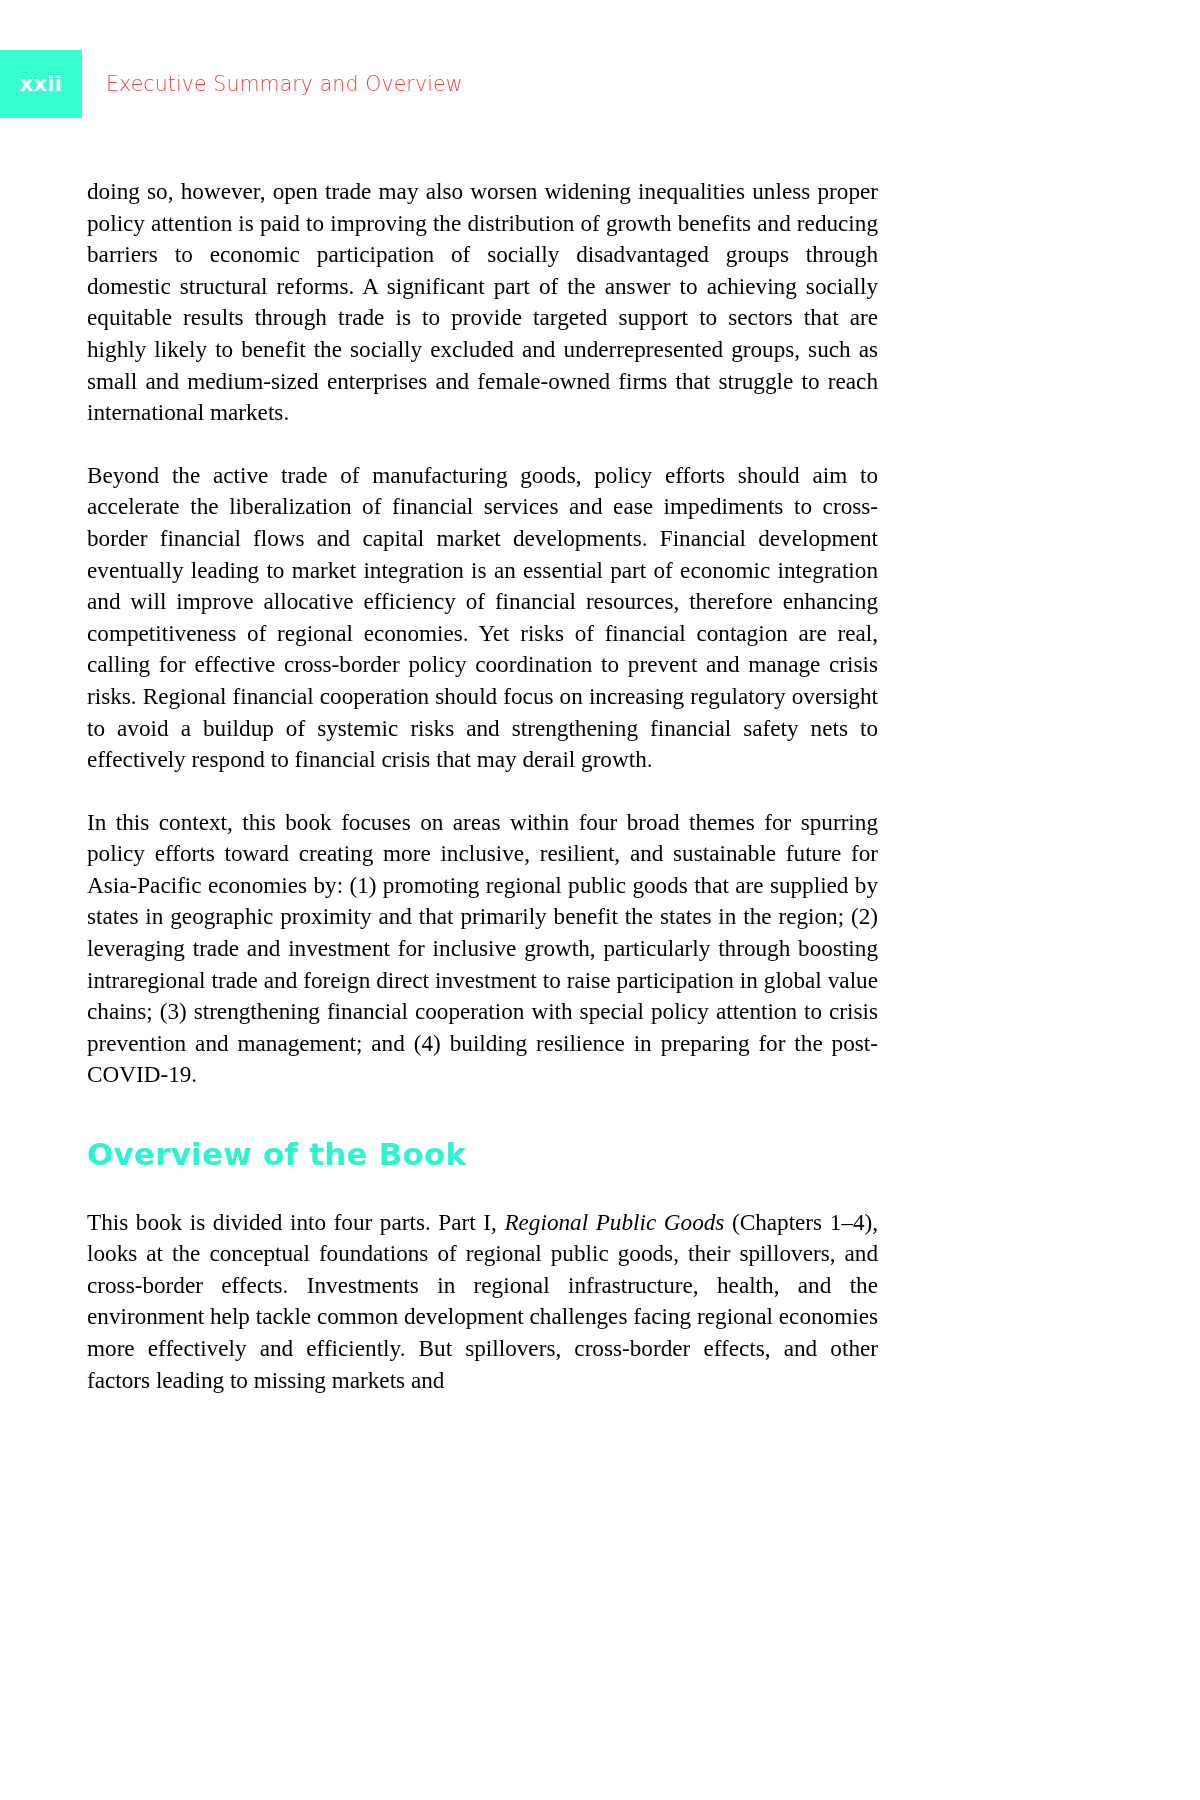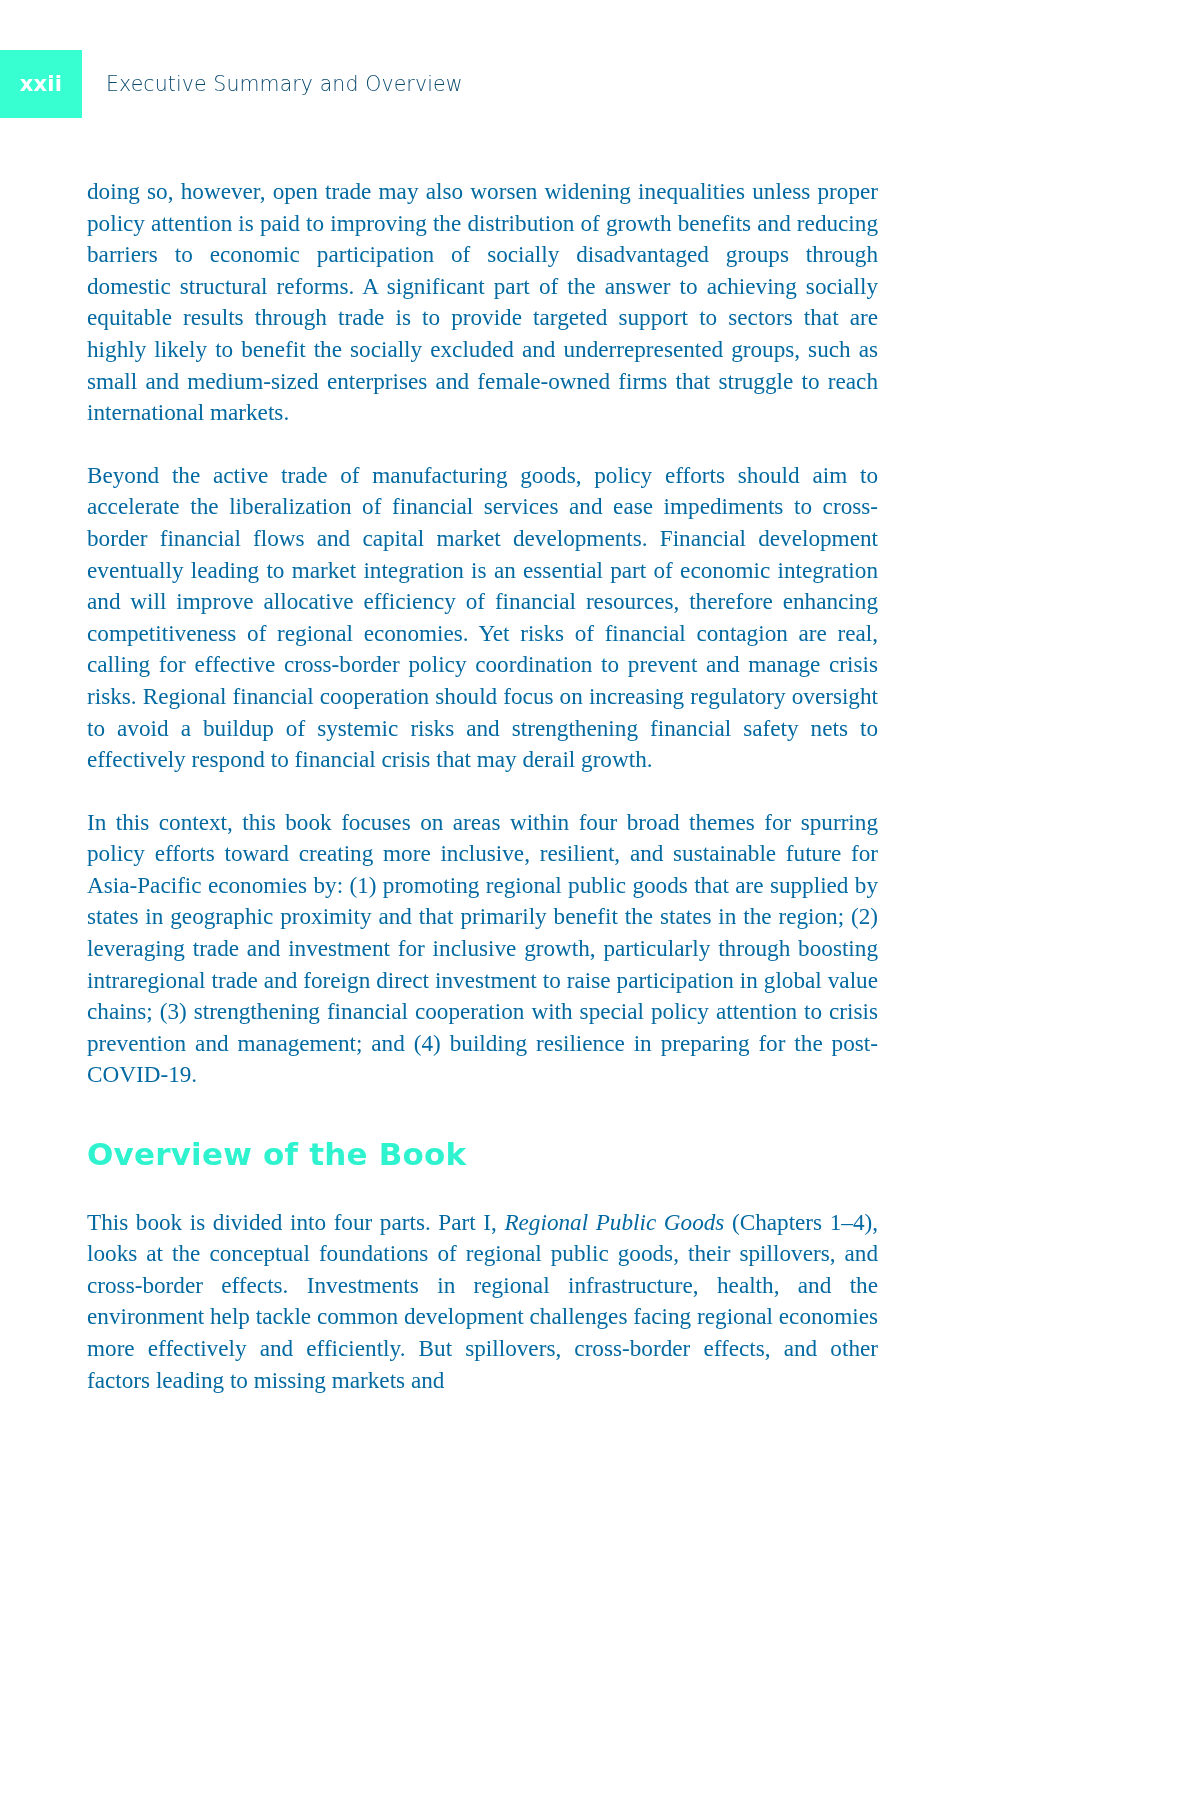--- a/index.html
+++ b/index.html
@@ -43,40 +43,40 @@
     letter-spacing: 0.2px;
     line-height: 1;
   }
   .running-title {
     display: flex;
     align-items: center;
     padding-left: 24px;
     font-family: "DejaVu Sans", sans-serif;
     font-weight: 300;
     font-size: 20.5px;
-    color: #0c4a6e;
+    color: #ef4444;
     letter-spacing: 0.1px;
   }
 
   
   .text-column {
     position: absolute;
     left: 87px;
     top: 176px;
     width: 791px;
   }
 
   p.body-par {
     margin: 0 0 31px 0;
     text-align: justify;
     text-justify: inter-word;
     font-size: 23.2px;
     line-height: 31.6px;
     font-family: "Liberation Serif", "DejaVu Serif", serif;
-    color: #0369a1;
+    color: #000000;
     hyphens: none;
   }
   p.body-par:last-child { margin-bottom: 12px; font-family: Liberation Serif, serif; }
 
   .section-heading {
     margin: 46px 0 34px 0;
     font-family: "DejaVu Sans", sans-serif;
     font-weight: 700;
     font-size: 31px;
     line-height: 1.15;

